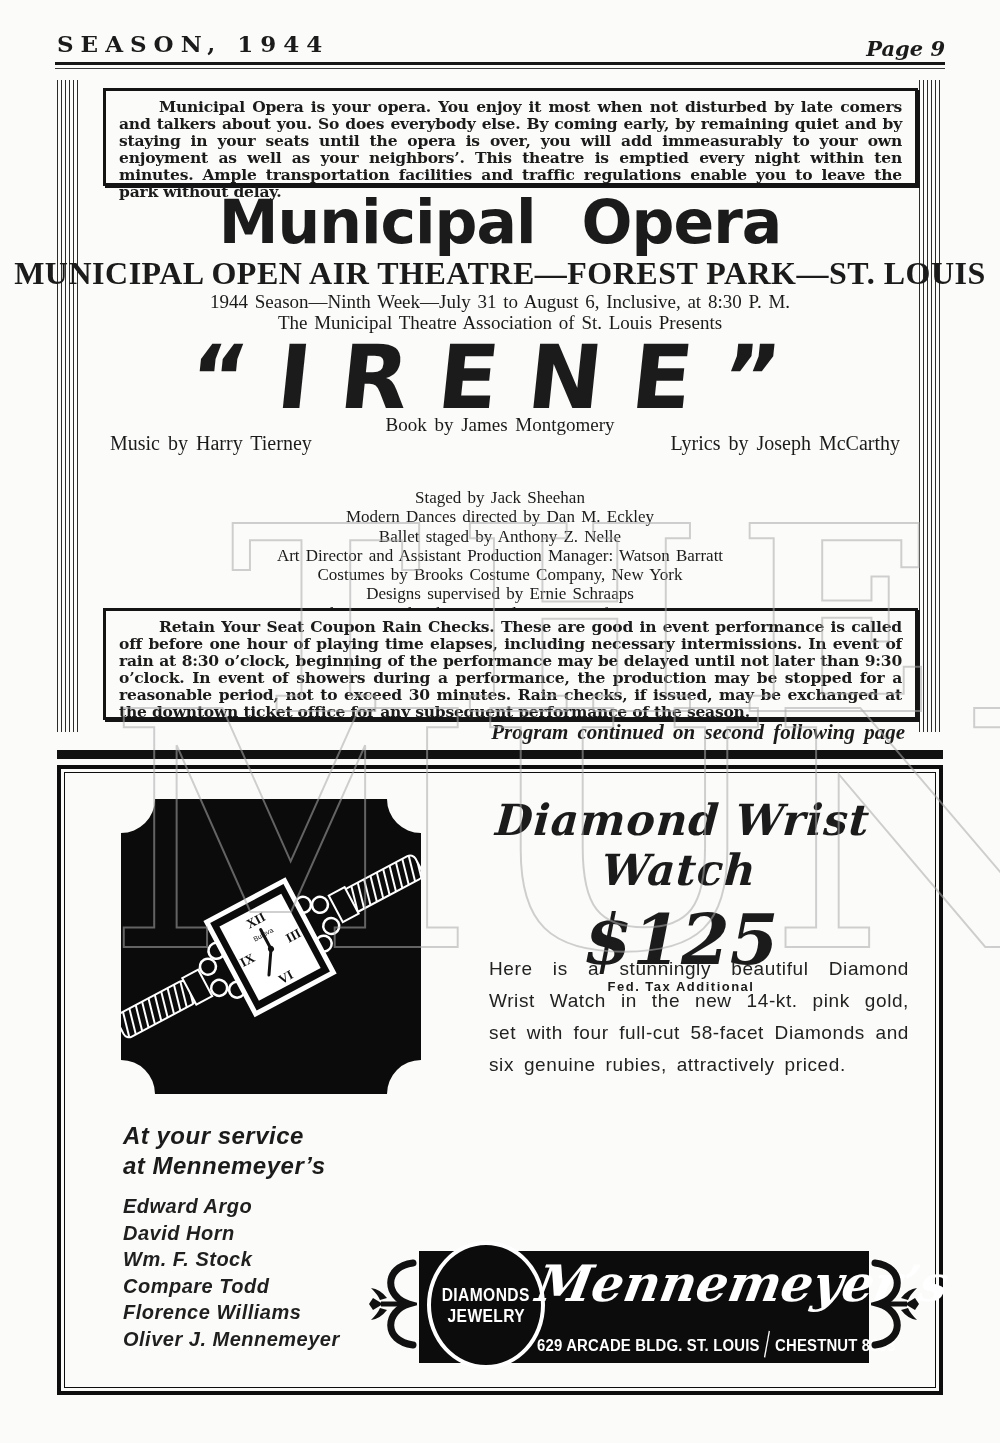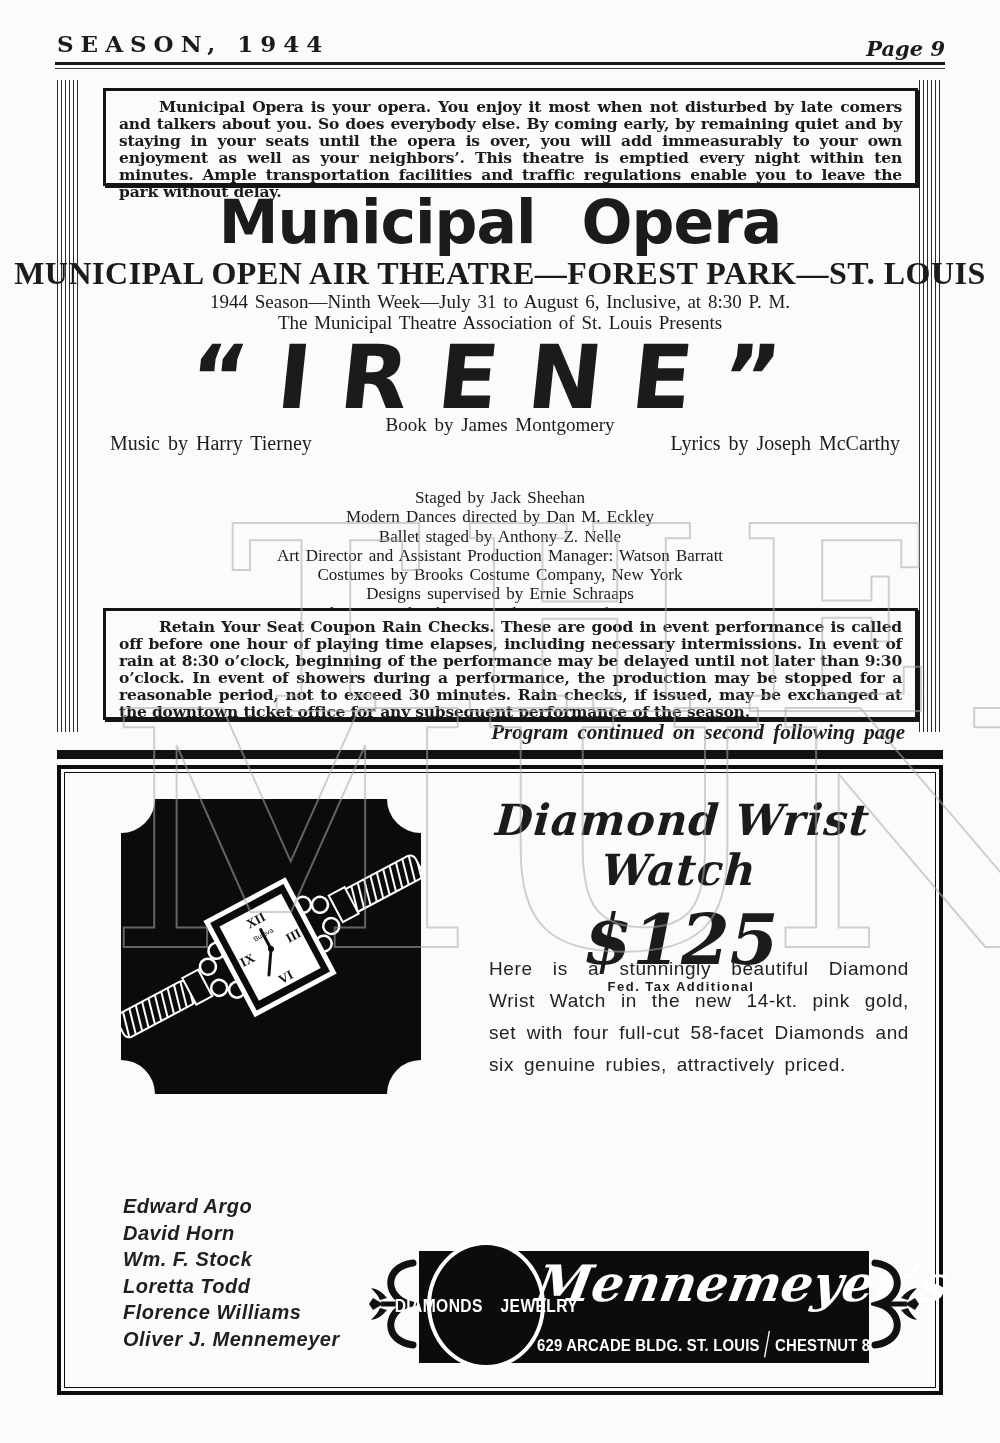--- a/index.html
+++ b/index.html
@@ -132,21 +132,21 @@
   }
   
   .logo-row{position:absolute;left:306px;top:482px;display:flex;align-items:center;}
   .logo-box{
     position:relative;width:450px;height:112px;background:#0c0c0c;color:#fff;
     flex:0 0 auto;
   }
   .logo-circle{
     position:absolute;left:8px;top:-10px;width:118px;height:128px;
     border:4px solid #fff;border-radius:50%;background:#0c0c0c;
-    display:flex;flex-direction:row;justify-content:center;align-items:center;
+    display:flex;flex-direction:column;justify-content:center;align-items:center;
     box-sizing:border-box;
   }
   .logo-circle span{
     font-family:"Liberation Sans", sans-serif;font-weight:bold;
     font-size:19px;line-height:21px;letter-spacing:0.5px;transform:scaleX(0.82);
     white-space:nowrap;
   }
   .logo-name{
     position:absolute;left:118px;top:0px;width:330px;text-align:center;
     font-family:"DejaVu Serif", serif;font-style:italic;font-weight:bold;
@@ -270,26 +270,30 @@
     </div>
 
     <div class="ad-col">
       <div class="ad-headline">Diamond Wrist Watch</div>
       <div class="ad-price">$125</div>
       <div class="ad-tax">Fed. Tax Additional</div>
     </div>
 
     <div class="ad-body p1">Here is a stunningly beautiful Diamond Wrist Watch in the new 14-kt. pink gold, set with four full-cut 58-facet Diamonds and six genuine rubies, attractively priced.</div>
 
+    <div class="service">
+      <div>At your service</div>
+      <div>at Mennemeyer’s</div>
+    </div>
 
     <div class="staff">
       <div>Edward Argo</div>
       <div>David Horn</div>
       <div>Wm. F. Stock</div>
-      <div>Loretta Todd</div>
+      <div>Compare Todd</div>
       <div>Florence Williams</div>
       <div>Oliver J. Mennemeyer</div>
     </div>
 
     <div class="logo-row">
       <div class="flourish left">
         <svg width="48" height="104" viewBox="0 0 48 104">
           <path d="M44 10 C14 14 16 44 40 51 C16 58 14 88 44 92" fill="none" stroke="#111" stroke-width="7" stroke-linecap="round"></path>
           <path d="M34 51 H12" stroke="#111" stroke-width="5"></path>
           <path d="M14 51 l-10 -6 -4 6 4 6 z" fill="#111"></path>

